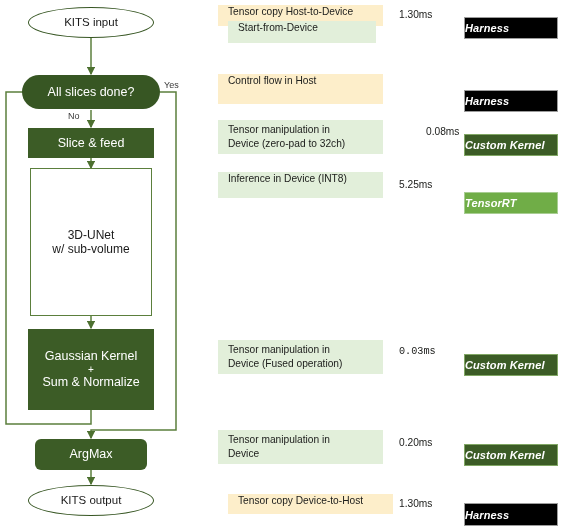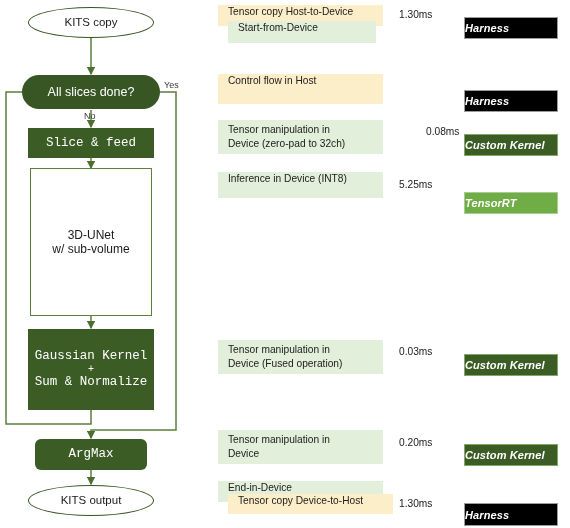--- a/index.html
+++ b/index.html
@@ -48,21 +48,20 @@
   .node-decision {
     background: #375623;
     border-radius: 22px;
     color: #ffffff;
     font-size: 12.5px;
   }
   .node-process {
     background: #3c5c26;
     color: #ffffff;
     font-size: 12.5px;
-    font-family: Liberation Mono, monospace;
   }
   .node-subgraph {
     background: #ffffff;
     border: 1.3px solid #5b7f3c;
     color: #1a1a1a;
     font-size: 12px;
   }
   .edge-label {
     position: absolute;
     font-size: 9px;
@@ -142,29 +141,29 @@
 
       <path d="M 91 410 L 91 424 L 6 424 L 6 92 L 66 92" marker-end="url(#arrow)"></path>
 
       <path d="M 160 92 L 176 92 L 176 430 L 91 430 L 91 438" marker-end="url(#arrow)"></path>
 
       <path d="M 91 470 L 91 484" marker-end="url(#arrow)"></path>
     </g>
   </svg>
 
   <div class="node node-terminal" style="left:28px; top:7px; width:126px; height:31px;">
-    <span>KITS copy</span>
+    <span>KITS input</span>
   </div>
 
   <div class="node node-decision" style="left:22px; top:75px; width:138px; height:34px;">
     <span>All slices done?</span>
   </div>
 
   <span class="edge-label" style="left:164px; top:81px;">Yes</span>
-  <span class="edge-label" style="left:84px; top:112px;text-align:right;">No</span>
+  <span class="edge-label" style="left:68px; top:112px;text-align:right;">No</span>
 
   <div class="node node-process" style="left:28px; top:128px; width:126px; height:30px;">
     <span>Slice &amp; feed</span>
   </div>
 
   <div class="node node-subgraph" style="left:30px; top:168px; width:122px; height:148px; flex-direction:column;">
     <span>3D-UNet</span>
     <span>w/ sub-volume</span>
   </div>
 
@@ -214,37 +213,34 @@
   </div>
   <span class="ann-time" style="left:399px; top:179px;">5.25ms</span>
   <div class="badge badge-trt" style="left:464px; top:180px; width:94px; height:22px;font-style:italic;">
     <span>TensorRT</span>
   </div>
 
   <div class="ann-box ann-green" style="left:218px; top:340px; width:165px; height:34px; flex-direction:column; align-items:flex-start; justify-content:center;">
     <span>Tensor manipulation in</span>
     <span>Device (Fused operation)</span>
   </div>
-  <span class="ann-time" style="left:399px; top:346px;">0.03ms</span>
+  <span class="ann-time" style="left:399px; top:346px;font-family:Liberation Mono, monospace;">0.03ms</span>
   <div class="badge badge-custom" style="left:464px; top:342px; width:94px; height:22px;">
     <span>Custom Kernel</span>
   </div>
 
   <div class="ann-box ann-green" style="left:218px; top:430px; width:165px; height:34px; flex-direction:column; align-items:flex-start; justify-content:center;">
     <span>Tensor manipulation in</span>
     <span>Device</span>
   </div>
   <span class="ann-time" style="left:399px; top:437px;">0.20ms</span>
   <div class="badge badge-custom" style="left:464px; top:432px; width:94px; height:22px;">
     <span>Custom Kernel</span>
   </div>
 
-  <div class="ann-box ann-green" style="left:218px; top:481px; width:165px; height:21px;">
-    <span>End-in-Device</span>
-  </div>
   <div class="ann-box ann-cream" style="left:228px; top:494px; width:165px; height:20px;">
     <span>Tensor copy Device-to-Host</span>
   </div>
   <span class="ann-time" style="left:399px; top:498px;">1.30ms</span>
   <div class="badge badge-harness" style="left:464px; top:491px; width:94px; height:23px;">
     <span>Harness</span>
   </div>
 
 </div>
 

